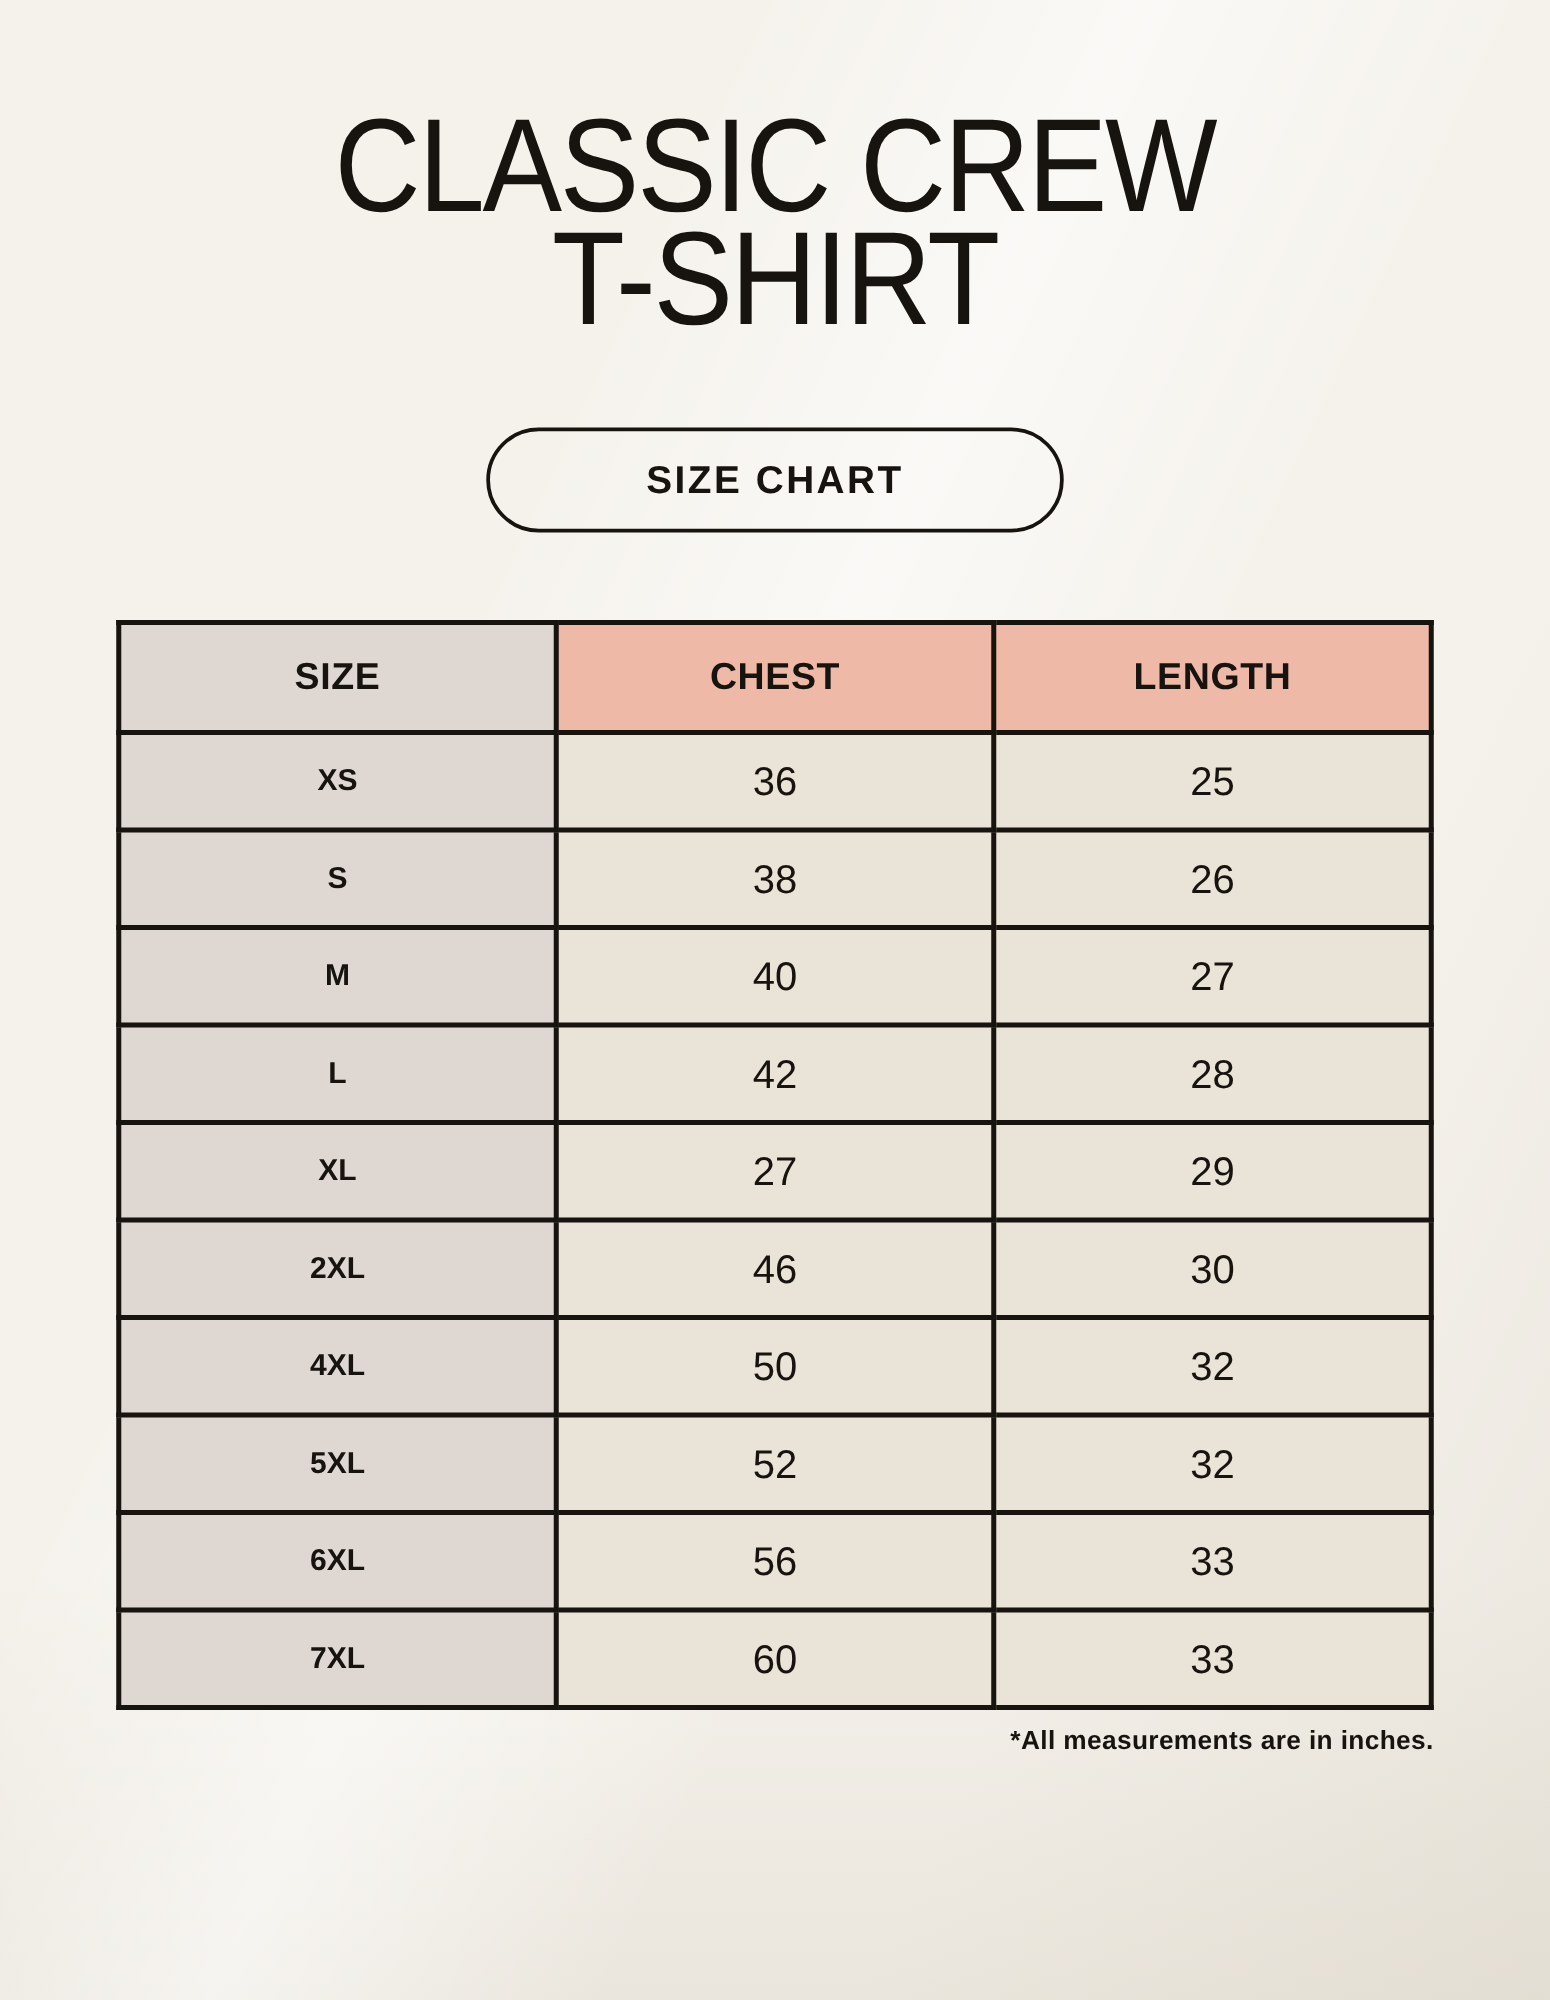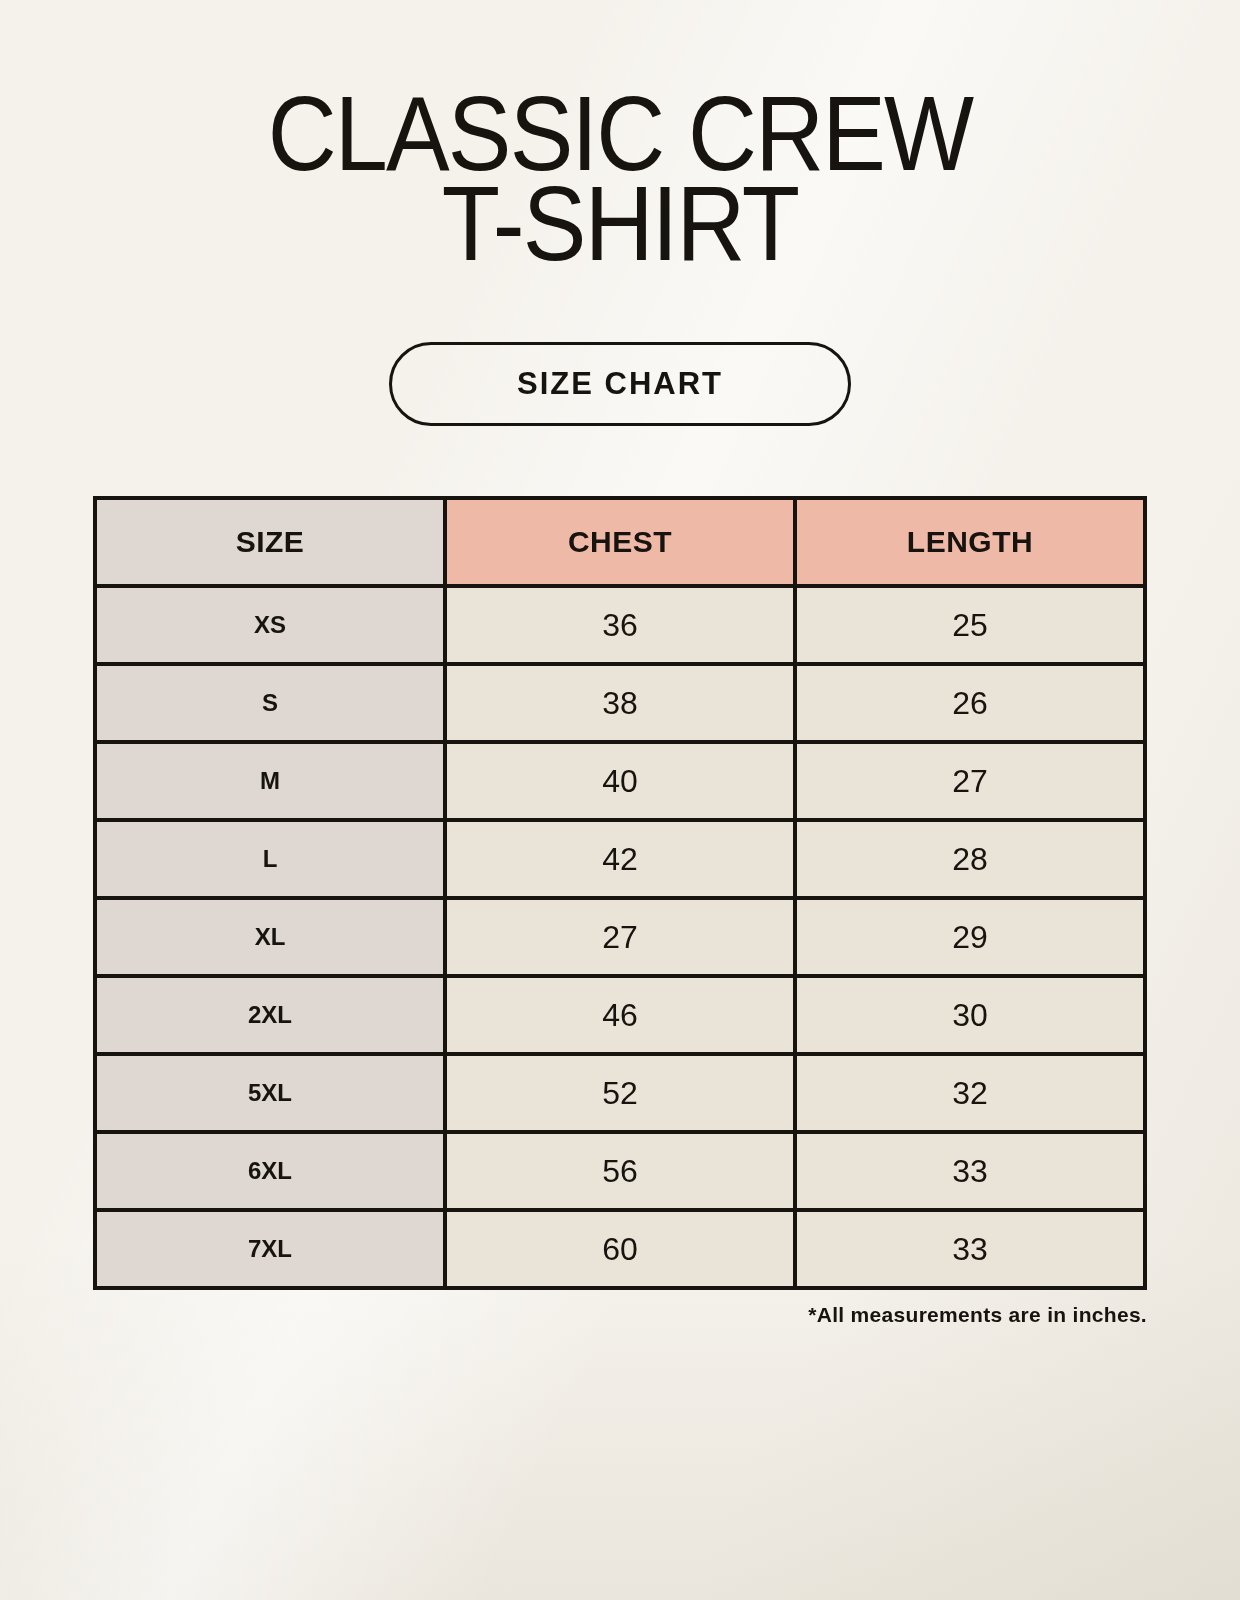--- a/index.html
+++ b/index.html
@@ -146,20 +146,25 @@
             <th class="col-size">XL</th>
             <td class="col-data">27</td>
             <td class="col-data">29</td>
           </tr>
           <tr>
             <th class="col-size">2XL</th>
             <td class="col-data">46</td>
             <td class="col-data">30</td>
           </tr>
           <tr>
+            <th class="col-size">4XL</th>
+            <td class="col-data">50</td>
+            <td class="col-data">32</td>
+          </tr>
+          <tr>
             <th class="col-size">5XL</th>
             <td class="col-data">52</td>
             <td class="col-data">32</td>
           </tr>
           <tr>
             <th class="col-size">6XL</th>
             <td class="col-data">56</td>
             <td class="col-data">33</td>
           </tr>
           <tr>

